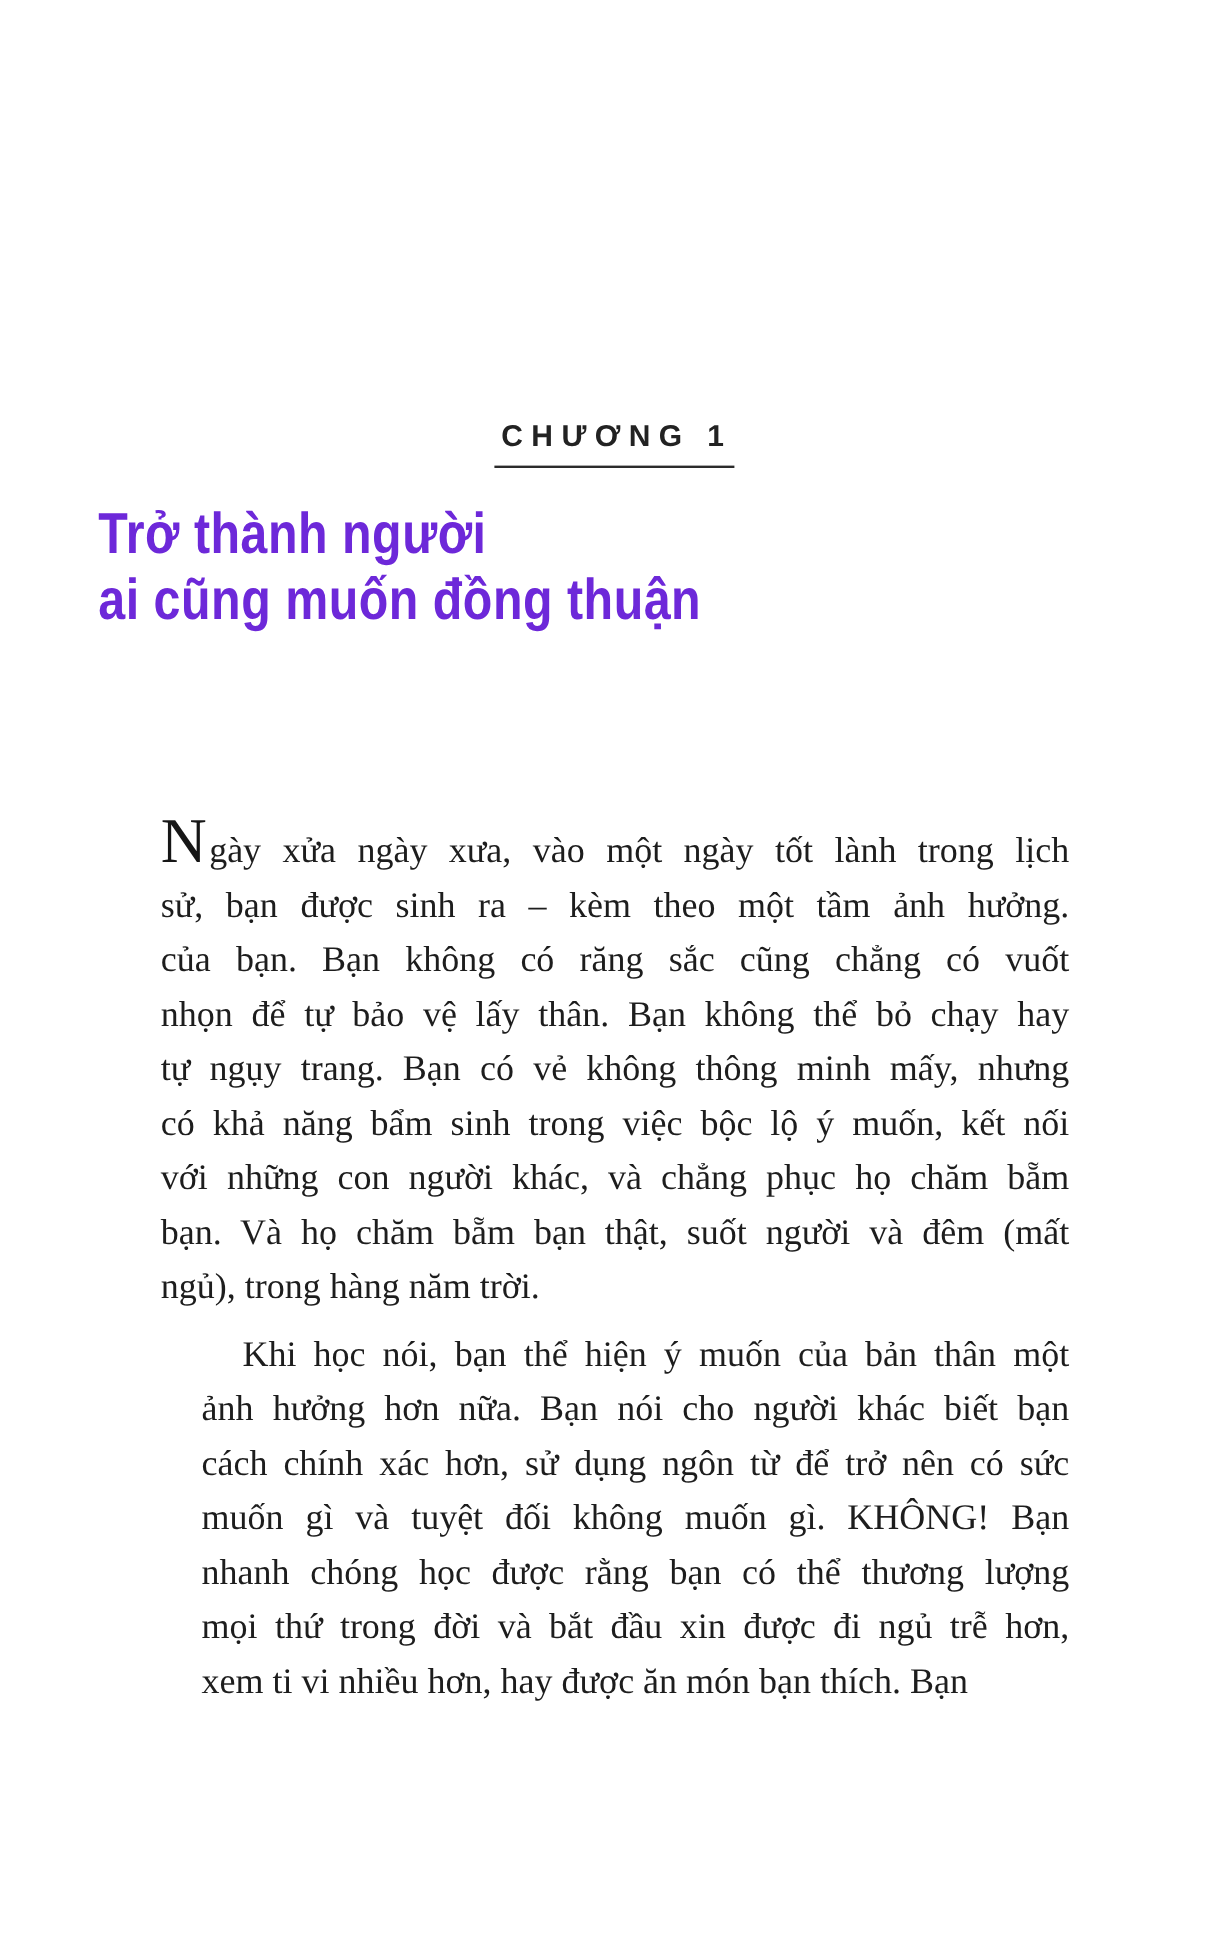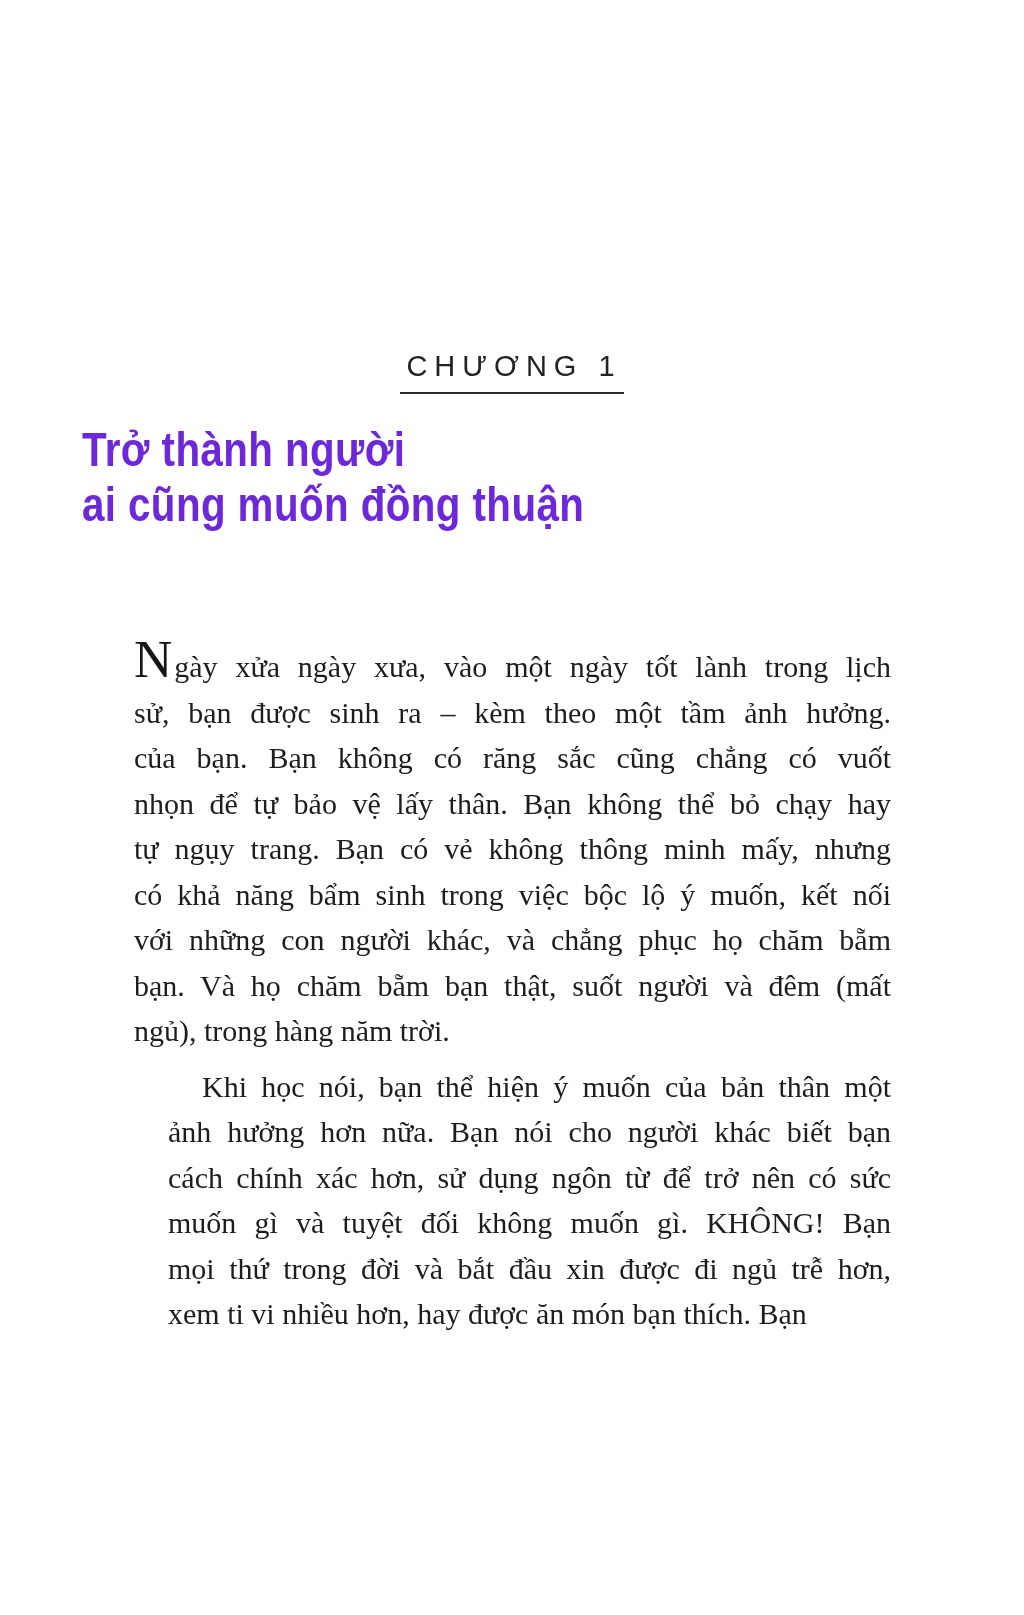--- a/index.html
+++ b/index.html
@@ -18,22 +18,22 @@
   }
 
   
   .chapter-wrap {
     padding-top: 350px;
     text-align: center;
   }
   .chapter-label {
     display: inline-block;
     font-family: "Liberation Sans", sans-serif;
-    font-size: 29px;
-    font-weight: 400;
+    font-size: 25px;
+    font-weight: 700;
     letter-spacing: 7px;
     color: #222222;
     border-bottom: 2px solid #2b2b2b;
     padding: 0 2px 9px 6px;
     text-align: right;
   }
 
   
   .title {
     margin: 28px 0 0 0;
@@ -48,21 +48,21 @@
     display: block;
     transform: scaleX(0.84);
     transform-origin: 50% 50%;
     letter-spacing: 0.5px;
   }
 
   
   .body-text {
     position: absolute;
     left: 134px;
-    top: 644px;
+    top: 686px;
     width: 757px;
     font-size: 30px;
     line-height: 45.5px;
     color: #1d1d1d;
   }
   .para .line {
     text-align: justify;
     text-align-last: justify;
   }
   .para .line:last-child {
@@ -108,18 +108,19 @@
       <div class="line">với những con người khác, và chẳng phục họ chăm bẵm</div>
       <div class="line">bạn. Và họ chăm bẵm bạn thật, suốt người và đêm (mất</div>
       <div class="line">ngủ), trong hàng năm trời.</div>
     </div>
 
     <div class="para para-2">
       <div class="line">Khi học nói, bạn thể hiện ý muốn của bản thân một</div>
       <div class="line">ảnh hưởng hơn nữa. Bạn nói cho người khác biết bạn</div>
       <div class="line">cách chính xác hơn, sử dụng ngôn từ để trở nên có sức</div>
       <div class="line">muốn gì và tuyệt đối không muốn gì. KHÔNG! Bạn</div>
+      <div class="line">nhanh chóng học được rằng bạn có thể thương lượng</div>
       <div class="line">mọi thứ trong đời và bắt đầu xin được đi ngủ trễ hơn,</div>
       <div class="line">xem ti vi nhiều hơn, hay được ăn món bạn thích. Bạn</div>
     </div>
 
   </div>
 </div>
 
 </body></html>

